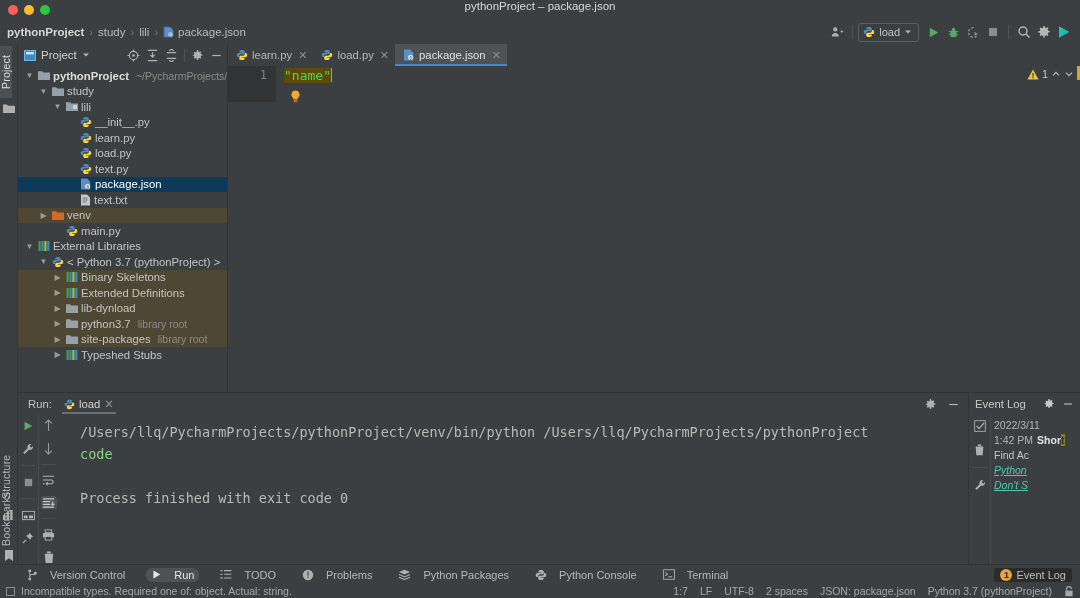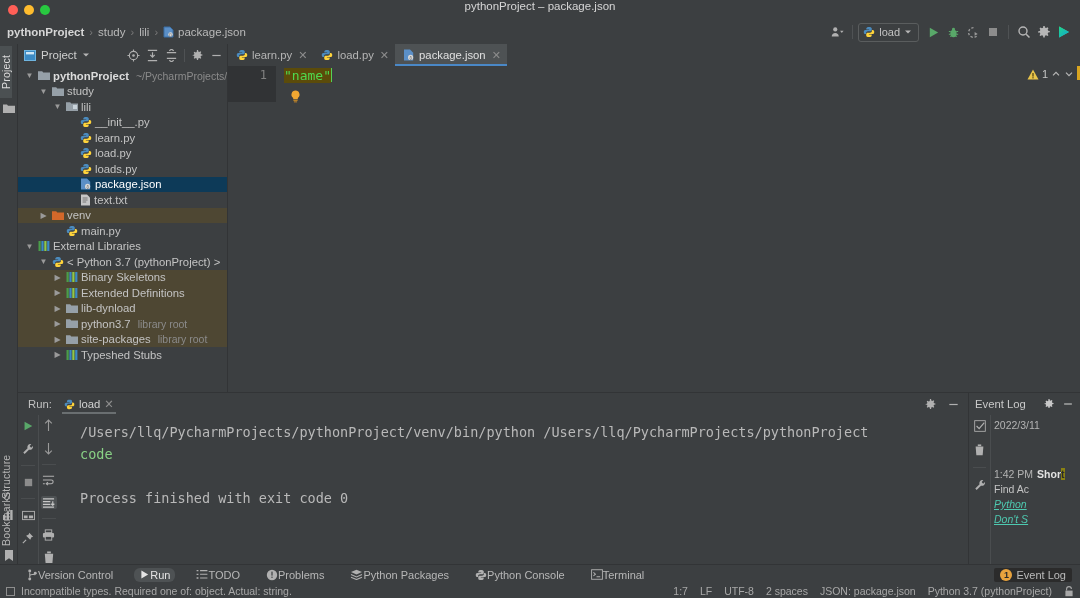--- a/index.html
+++ b/index.html
@@ -172,32 +172,32 @@
   .el-header { height: 22px; display: flex; align-items: center; padding-left: 6px; gap: 6px; }
   .el-title { font-size: 11.3px; color: #c9c9c9; }
   .el-tools { margin-left: auto; display: flex; gap: 7px; padding-right: 6px; }
   .el-body { position: absolute; top: 22px; left: 0; right: 0; bottom: 0; display: flex; }
   .el-gutter { width: 22px; border-right: 1px solid #4a4d4f; display: flex; flex-direction: column;
                align-items: center; padding-top: 4px; gap: 10px; }
   .el-content { flex: 1; padding: 3px 0 0 3px; overflow: hidden; font-size: 10.5px; line-height: 15px; }
   .el-date { color: #b4b4b4; }
   .el-timerow { display: flex; gap: 4px; align-items: baseline; }
   .el-time { color: #b4b4b4; }
-  .el-msg { color: #e2e2e2; font-weight: bold; white-space: nowrap; margin-top: 34px; }
+  .el-msg { color: #e2e2e2; font-weight: bold; white-space: nowrap; }
   .el-hl { background: #8a8113; color: #2b2b2b; }
   .el-sub { color: #c4c4c4; white-space: nowrap; }
   .el-link { color: #4ec9b0; text-decoration: underline; font-style: italic; white-space: nowrap; }
 
   
   .bottombar {
     position: absolute; left: 0; top: 564px; width: 1080px; height: 20px;
     background: #3c3f41; display: flex; align-items: center; padding-left: 22px; gap: 16px;
     border-top: 1px solid #323436;
   }
-  .bb-item { display: flex; align-items: center; gap: 0; font-size: 11px; color: #b7b7b7; padding: 1px 5px; }
+  .bb-item { display: flex; align-items: center; gap: 12px; font-size: 11px; color: #b7b7b7; padding: 1px 5px; }
   .bb-item.active { background: #4e5254; color: #e4e4e4; border-radius: 6px; }
   .bb-badge {
     margin-left: auto; display: flex; align-items: center; gap: 4px;
     background: #2b2b2b; border-radius: 2px; padding: 1px 6px; margin-right: 8px;
   }
   .bb-count {
     width: 12px; height: 12px; border-radius: 50%; background: #e8a33d; color: #2b2b2b;
     font-size: 9px; display: flex; align-items: center; justify-content: center; font-weight: bold;
   }
 
@@ -459,21 +459,21 @@
           <span class="name">load.py</span>
         </div>
         <div class="row" style="padding-left: 48px;">
           <span class="arrow blank">&nbsp;</span>
           <span class="ico">
             <svg width="12" height="12" viewBox="0 0 16 16">
               <path d="M8 1.2c-2.2 0-3.6.7-3.6 2.1v1.5h3.8v.6H3.1C1.8 5.4 1 6.5 1 8.1s.8 2.7 2.1 2.7h1.1V9.2c0-1.3 1.1-2.3 2.5-2.3h3c1.1 0 2-.9 2-2V3.3c0-1.4-1.5-2.1-3.7-2.1z" fill="#4b8bbe"></path>
               <path d="M8 14.8c2.2 0 3.6-.7 3.6-2.1v-1.5H7.8v-.6h5.1c1.3 0 2.1-1.1 2.1-2.7s-.8-2.7-2.1-2.7h-1.1v1.6c0 1.3-1.1 2.3-2.5 2.3h-3c-1.1 0-2 .9-2 2v1.5c0 1.4 1.5 2.2 3.7 2.2z" fill="#ffd43b"></path>
             </svg>
           </span>
-          <span class="name">loads.py</span>
+          <span class="name">text.py</span>
         </div>
         <div class="row selected" style="padding-left: 48px;">
           <span class="arrow blank">&nbsp;</span>
           <span class="ico">
             <svg width="12" height="12" viewBox="0 0 12 12">
               <path d="M1 0.5h6l3.2 3.2V11.5H1z" fill="#5b8fc7"></path>
               <circle cx="7.6" cy="8.4" r="2.6" fill="#d8d8d8"></circle>
               <text x="7.6" y="9.7" font-size="3.6" text-anchor="middle" fill="#3c3f41">{}</text>
             </svg>
           </span>

